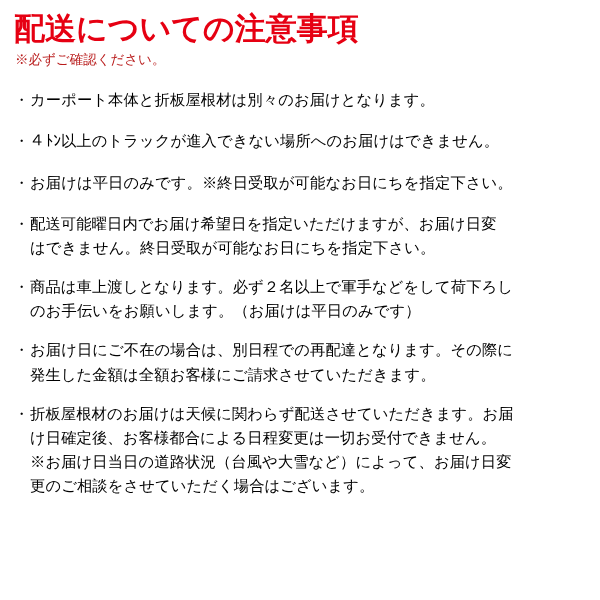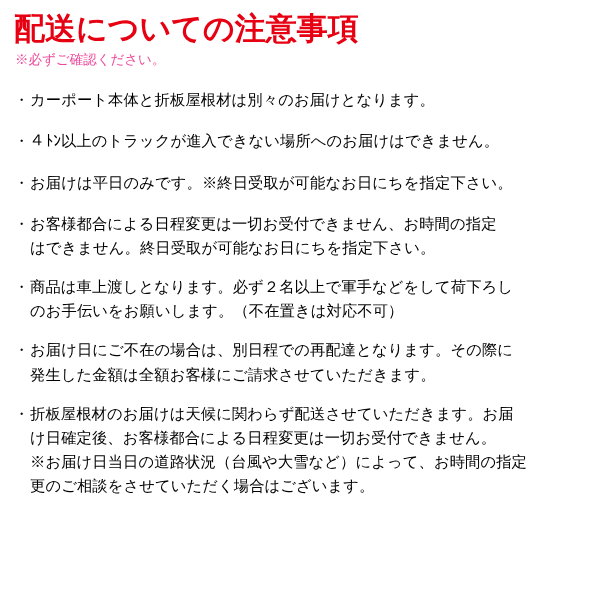--- a/index.html
+++ b/index.html
@@ -24,21 +24,21 @@
   .title {
     color: #e60012;
     font-size: 31px;
     font-weight: bold;
     line-height: 1.1;
     letter-spacing: 0px;
     margin: 2px 0 0 2px;
     white-space: nowrap;
   }
   .subtitle {
-    color: #ec4899;
+    color: #b91c1c;
     font-size: 13.5px;
     font-weight: normal;
     line-height: 1.2;
     margin: 6px 0 0 3px;
     white-space: nowrap;
   }
   .notes {
     margin-top: 20px;
     padding-left: 2px;
   }
@@ -87,38 +87,38 @@
       <div class="note-text">４ﾄﾝ以上のトラックが進入できない場所へのお届けはできません。</div>
     </div>
 
     <div class="note">
       <div class="bullet">・</div>
       <div class="note-text">お届けは平日のみです。※終日受取が可能なお日にちを指定下さい。</div>
     </div>
 
     <div class="note tight">
       <div class="bullet">・</div>
-      <div class="note-text">お客様都合による日程変更は一切お受付できません、お時間の指定
+      <div class="note-text">配送可能曜日内でお届け希望日を指定いただけますが、お届け日変
 はできません。終日受取が可能なお日にちを指定下さい。</div>
     </div>
 
     <div class="note tight">
       <div class="bullet">・</div>
       <div class="note-text">商品は車上渡しとなります。必ず２名以上で軍手などをして荷下ろし
-のお手伝いをお願いします。（不在置きは対応不可）</div>
+のお手伝いをお願いします。（お届けは平日のみです）</div>
     </div>
 
     <div class="note tight">
       <div class="bullet">・</div>
       <div class="note-text">お届け日にご不在の場合は、別日程での再配達となります。その際に
 発生した金額は全額お客様にご請求させていただきます。</div>
     </div>
 
     <div class="note tight">
       <div class="bullet">・</div>
       <div class="note-text">折板屋根材のお届けは天候に関わらず配送させていただきます。お届
 け日確定後、お客様都合による日程変更は一切お受付できません。
-※お届け日当日の道路状況（台風や大雪など）によって、お時間の指定
+※お届け日当日の道路状況（台風や大雪など）によって、お届け日変
 更のご相談をさせていただく場合はございます。</div>
     </div>
 
   </div>
 </div>
 
 </body></html>

